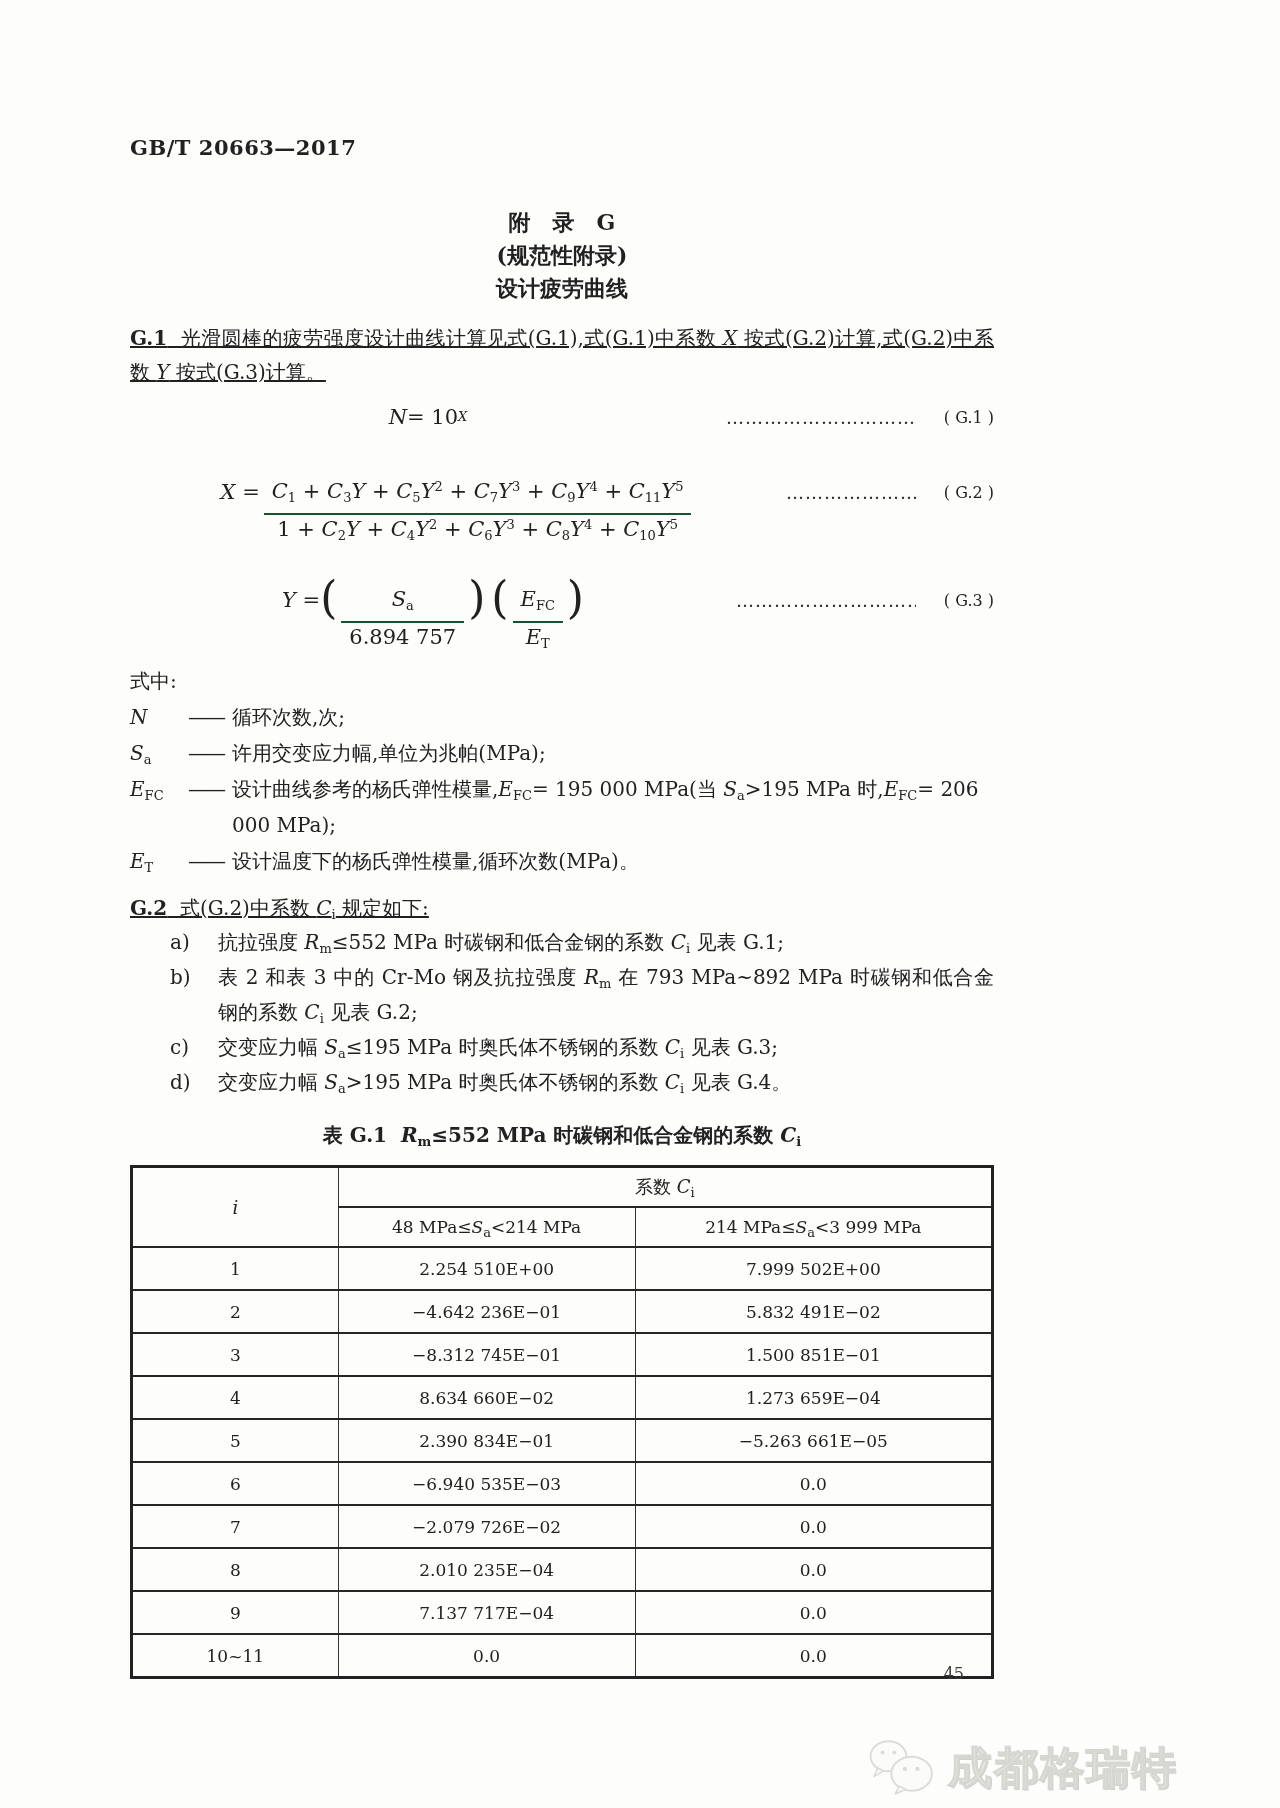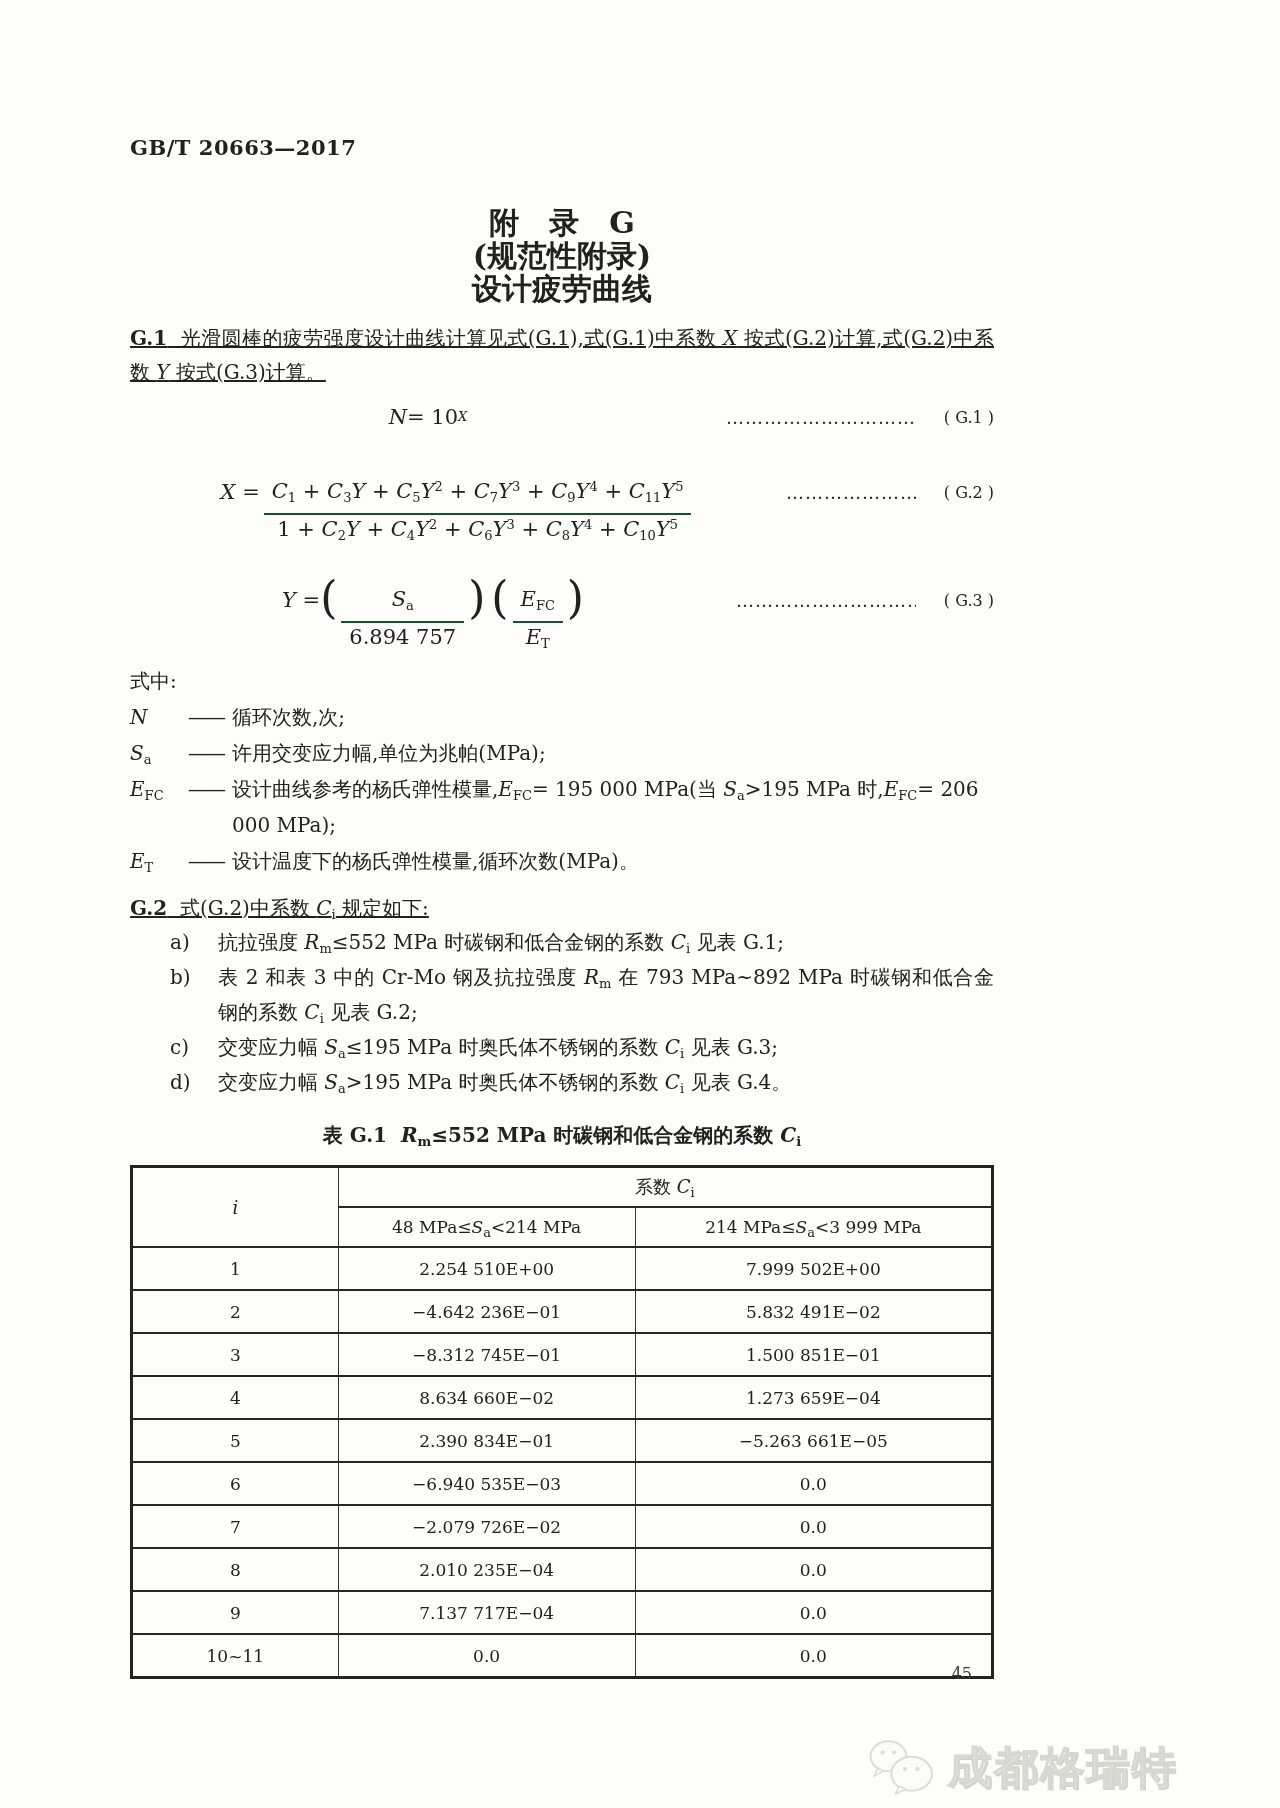--- a/index.html
+++ b/index.html
@@ -16,21 +16,21 @@
   .keep-sp{white-space:pre-wrap;}
 
   .doc-code{
     text-align:left;
     font-size:21px;font-weight:700;
     line-height:24px;
     letter-spacing:0.5px;
   }
 
   .headings{margin-top:46px;text-align:center;}
-  .headings div{font-size:30px;font-weight:700;line-height:33px;}
+  .headings div{font-size:22px;font-weight:700;line-height:33px;}
 
   p.body-para{
     margin:16px 0 0 0;
     font-size:20px;line-height:34px;
     text-align:justify;
     text-decoration:underline;
   }
   .clause-label{font-weight:700;}
 
   
@@ -79,21 +79,21 @@
     font-size:17px;
     height:41px;
     padding:0 12px;
   }
   table.coef .hdr td{height:38px;font-size:18px;}
   table.coef .hdr2 td{height:38px;font-size:17px;}
   .cell-i{font-size:18px;}
 
   
   .page-number{
-    position:absolute;top:1664px;right:308px;
+    position:absolute;top:1664px;right:316px;
     font-size:16px;color:#3a3a3a;
   }
   .watermark{
     position:absolute;top:1736px;right:102px;
     display:flex;align-items:center;gap:12px;
   }
   .wm-text{
     font-size:44px;font-weight:700;
     color:#efefeb;
     -webkit-text-stroke:1.2px #d7d7d1;

